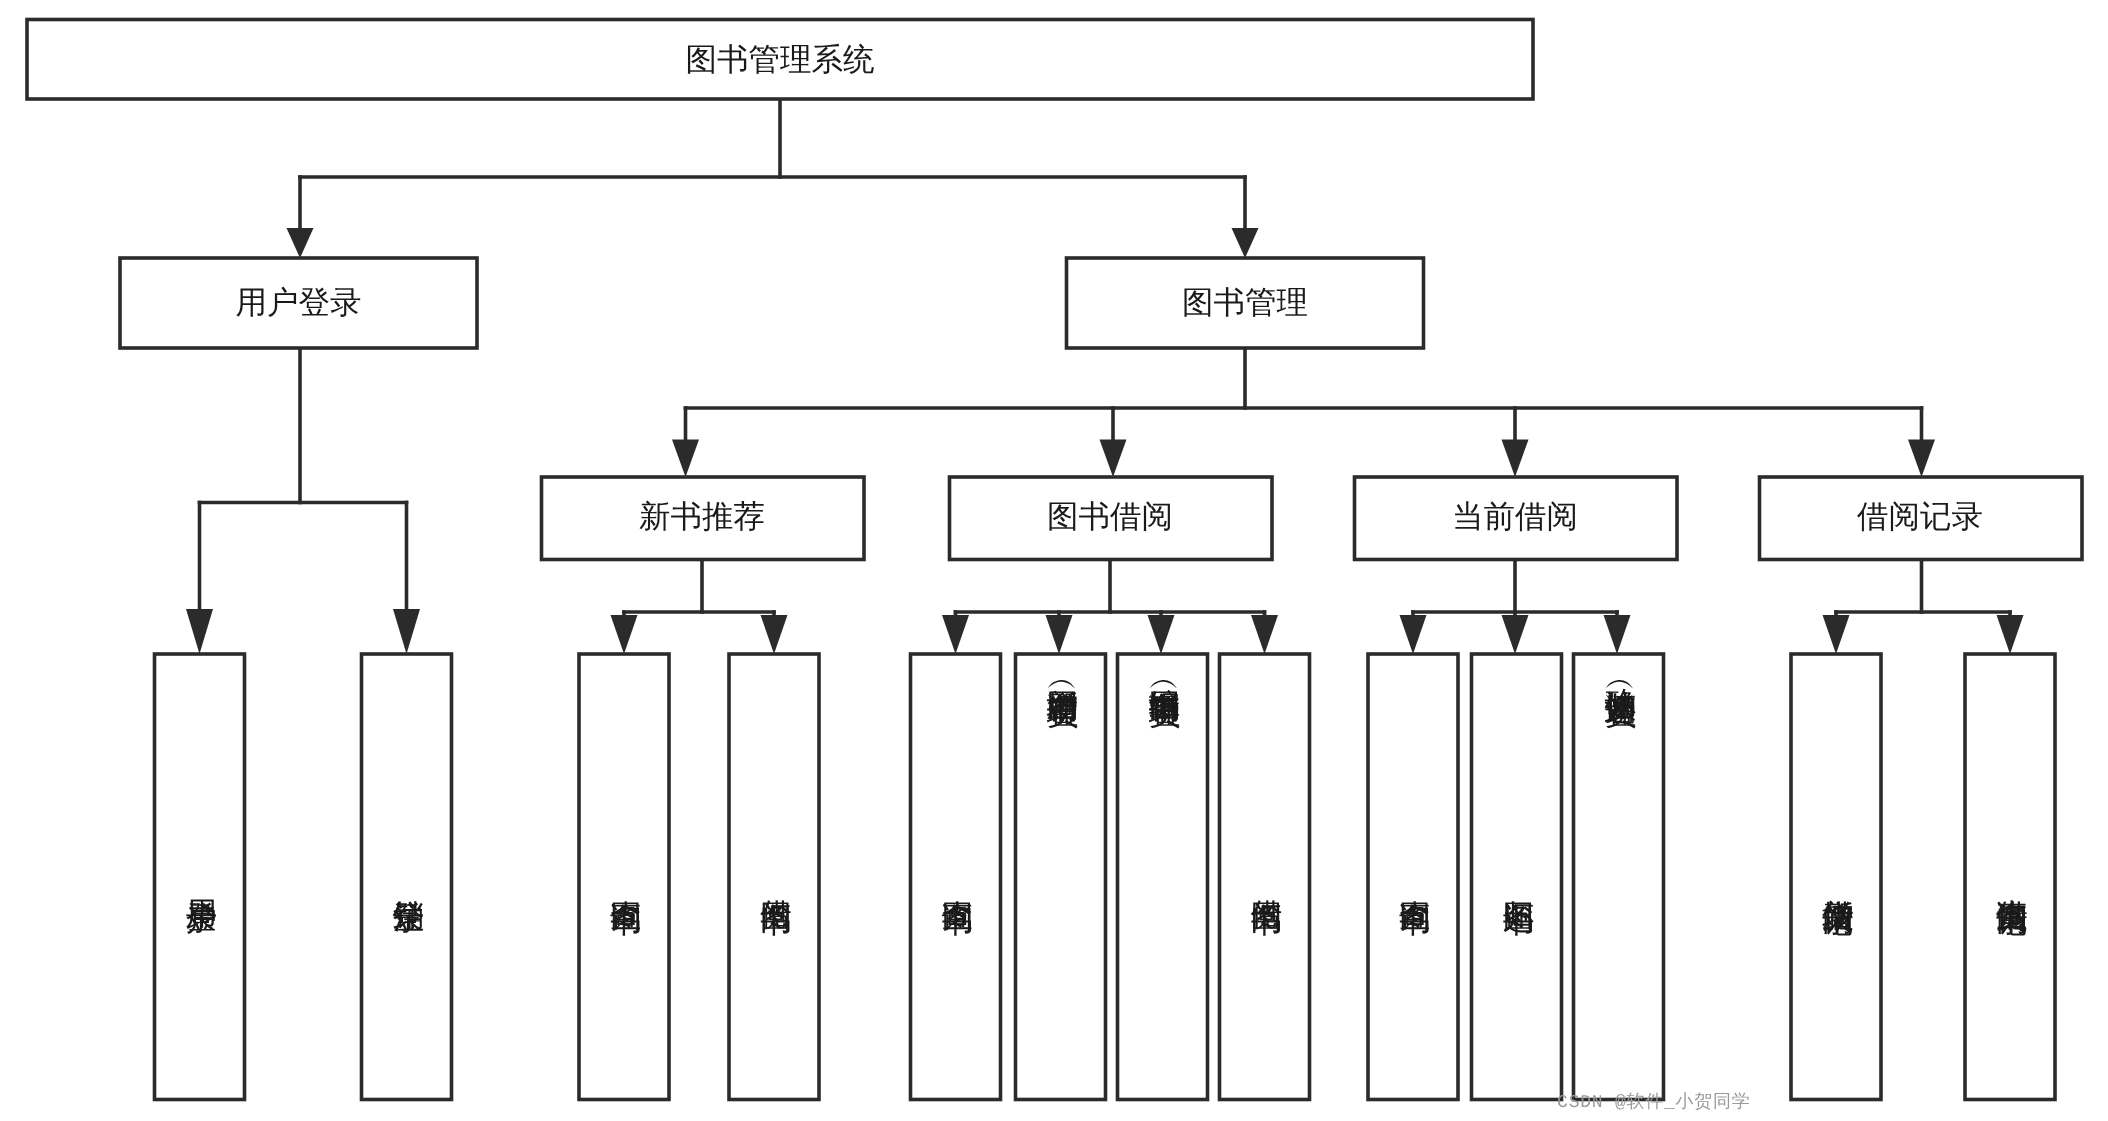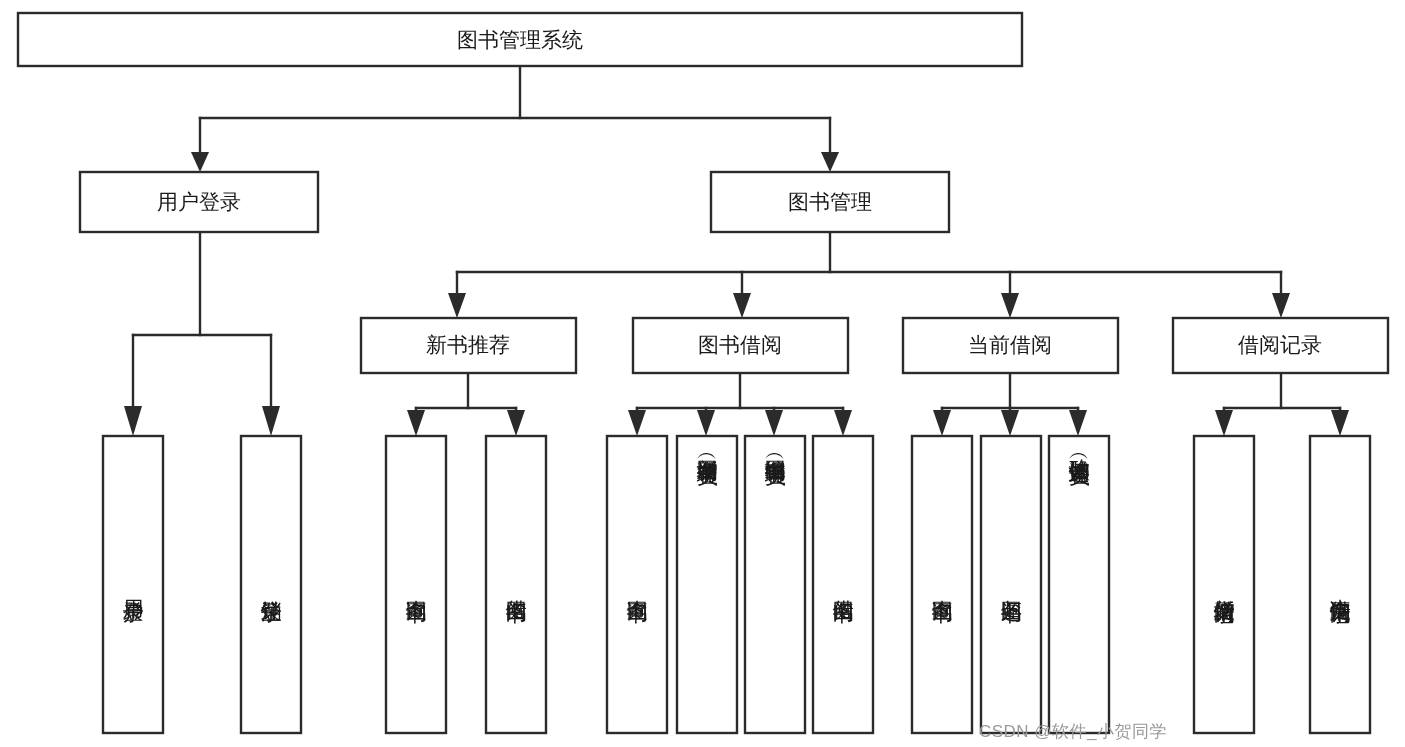--- a/index.html
+++ b/index.html
@@ -61,22 +61,22 @@
     position: absolute;
     display: flex;
     align-items: center;
     justify-content: center;
     pointer-events: none;
   }
   .watermark {
     position: absolute;
     right: 10px;
     bottom: 4px;
-    font-family: Liberation Sans, sans-serif;
-    font-size: 17px;
+    font-family: Liberation Mono, monospace;
+    font-size: 12px;
     color: #9a9a9a;
     letter-spacing: 0.5px;
     white-space: nowrap;
   }
 </style>
 </head>
 <body>
 
 <div id="diagram-root">
 

